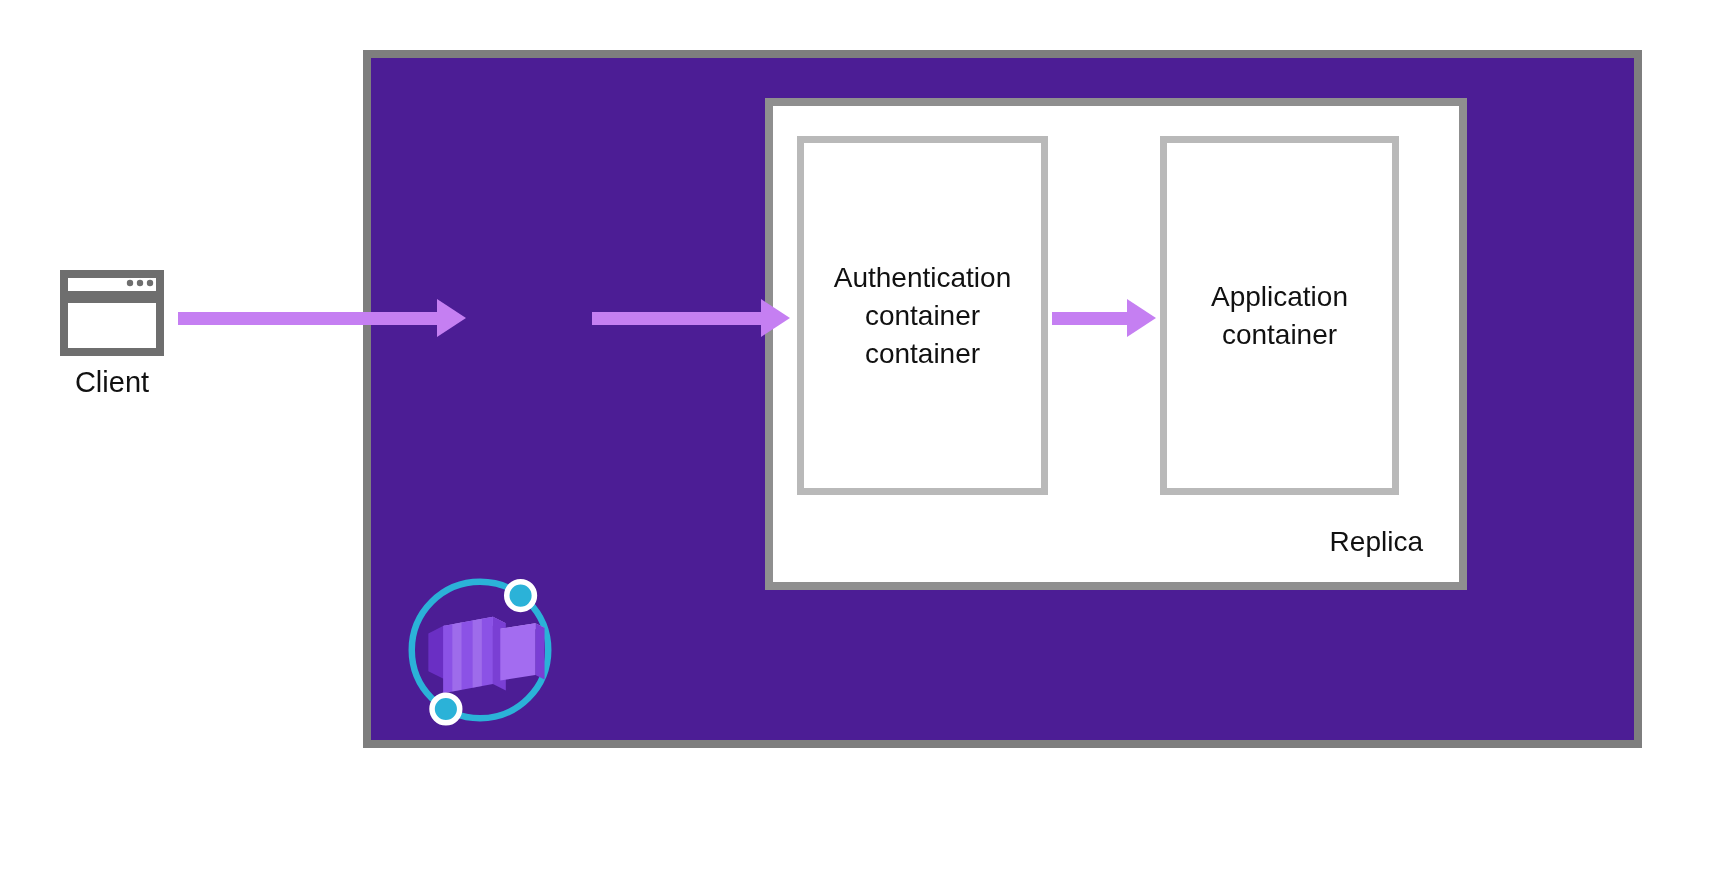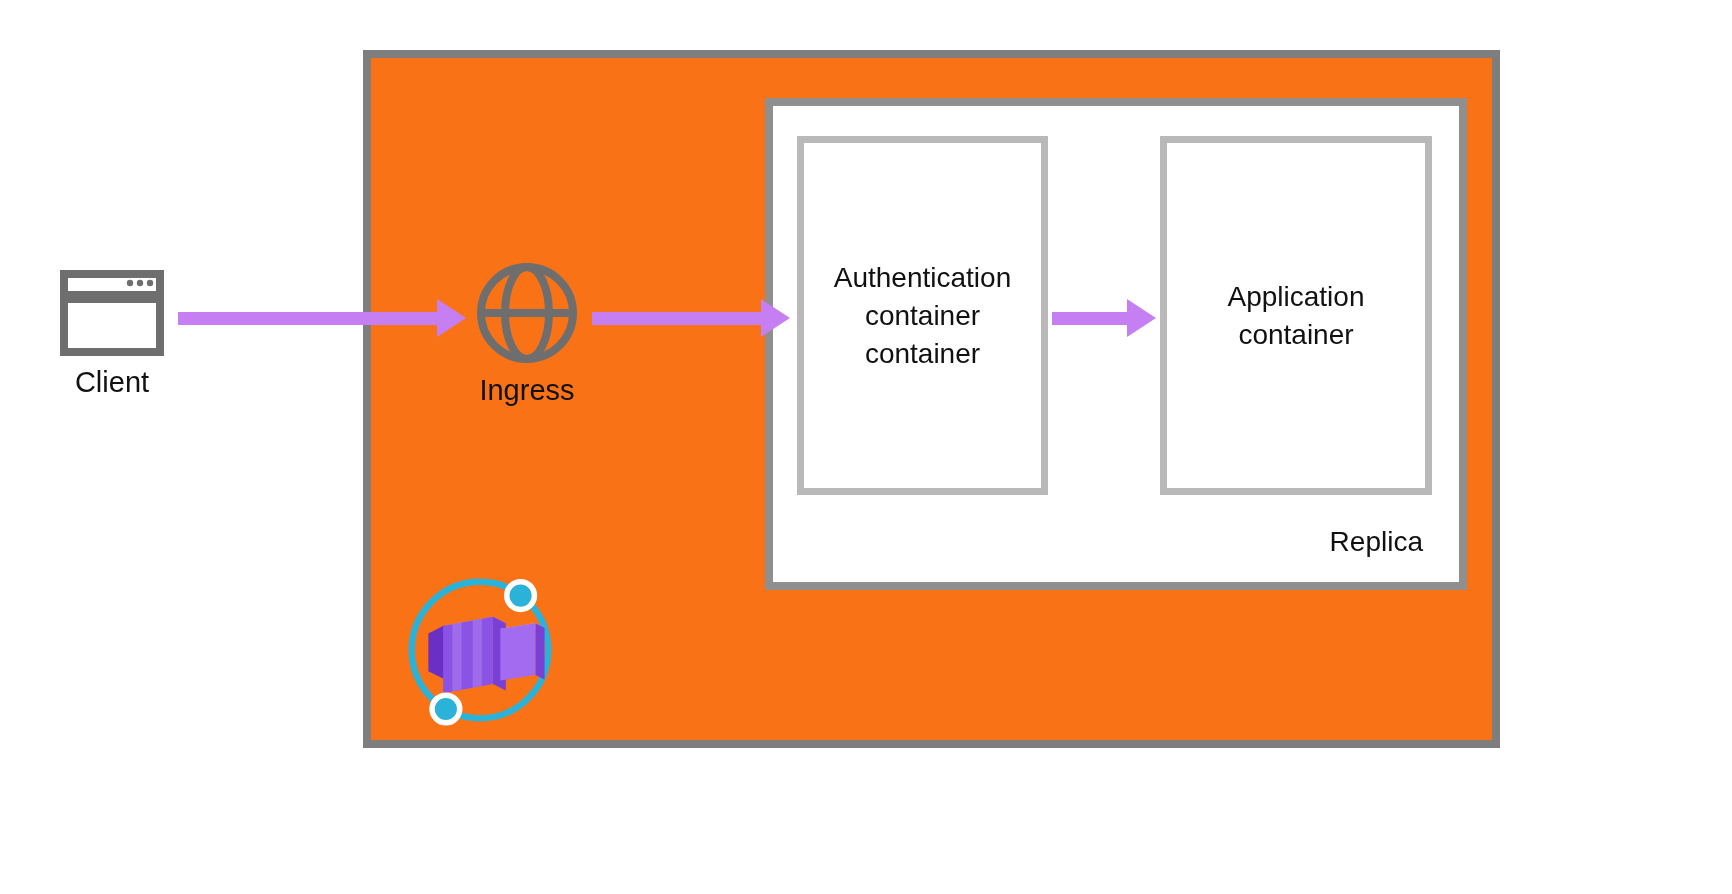--- a/index.html
+++ b/index.html
@@ -13,24 +13,24 @@
     width: 1732px;
     height: 894px;
     background: #ffffff;
     overflow: hidden;
     color: var(--text, #111111);
   }
   
   .env-box {
     position: absolute;
     left: 363px; top: 50px;
-    width: 1137px; height: 698px;
+    width: 1279px; height: 698px;
     border: 8px solid var(--outer-border, #808080);
     box-sizing: border-box;
-    background: #f97316;
+    background: #4c1d95;
   }
   .replica-box {
     position: absolute;
     left: 765px; top: 98px;
     width: 702px; height: 492px;
     border: 8px solid var(--replica-border, #8f8f8f);
     box-sizing: border-box;
     background: #ffffff;
   }
   .container-box {
@@ -40,21 +40,21 @@
     background: #ffffff;
     display: flex;
     align-items: center;
     justify-content: center;
     text-align: center;
     font-size: 28px;
     line-height: 38px;
     padding: 0 20px;
   }
   .auth-box  { left: 797px;  top: 136px; width: 251px; height: 359px; }
-  .app-box   { left: 1160px; top: 136px; width: 272px; height: 359px; }
+  .app-box   { left: 1160px; top: 136px; width: 239px; height: 359px; }
   .replica-label {
     position: absolute;
     right: 36px; bottom: 24px;
     font-size: 28px;
     color: #111111;
   }
   
   .node-group {
     position: absolute;
     display: flex;
@@ -123,28 +123,20 @@
     <svg width="104" height="86" viewBox="0 0 104 86">
       <rect x="4" y="4" width="96" height="78" fill="#ffffff" stroke="var(--icon-gray, #6e6e6e)" stroke-width="8"></rect>
       <circle cx="70" cy="13" r="3.2" fill="var(--icon-gray, #6e6e6e)"></circle>
       <circle cx="80" cy="13" r="3.2" fill="var(--icon-gray, #6e6e6e)"></circle>
       <circle cx="90" cy="13" r="3.2" fill="var(--icon-gray, #6e6e6e)"></circle>
       <rect x="8" y="21" width="88" height="12" fill="var(--icon-gray, #6e6e6e)"></rect>
     </svg>
     <div class="node-label">Client</div>
   </div>
 
-  <div class="node-group ingress-group">
-    <svg width="102" height="102" viewBox="0 0 102 102">
-      <circle cx="51" cy="51" r="46" fill="none" stroke="var(--icon-gray, #6e6e6e)" stroke-width="8"></circle>
-      <ellipse cx="51" cy="51" rx="22" ry="46" fill="none" stroke="var(--icon-gray, #6e6e6e)" stroke-width="8"></ellipse>
-      <line x1="5" y1="51" x2="97" y2="51" stroke="var(--icon-gray, #6e6e6e)" stroke-width="8"></line>
-    </svg>
-    <div class="node-label">Ingress</div>
-  </div>
 
   <div class="arrow arrow-1">
     <div class="arrow-body"></div>
     <div class="arrow-head"></div>
   </div>
 
   <div class="arrow arrow-2">
     <div class="arrow-body"></div>
     <div class="arrow-head"></div>
   </div>

